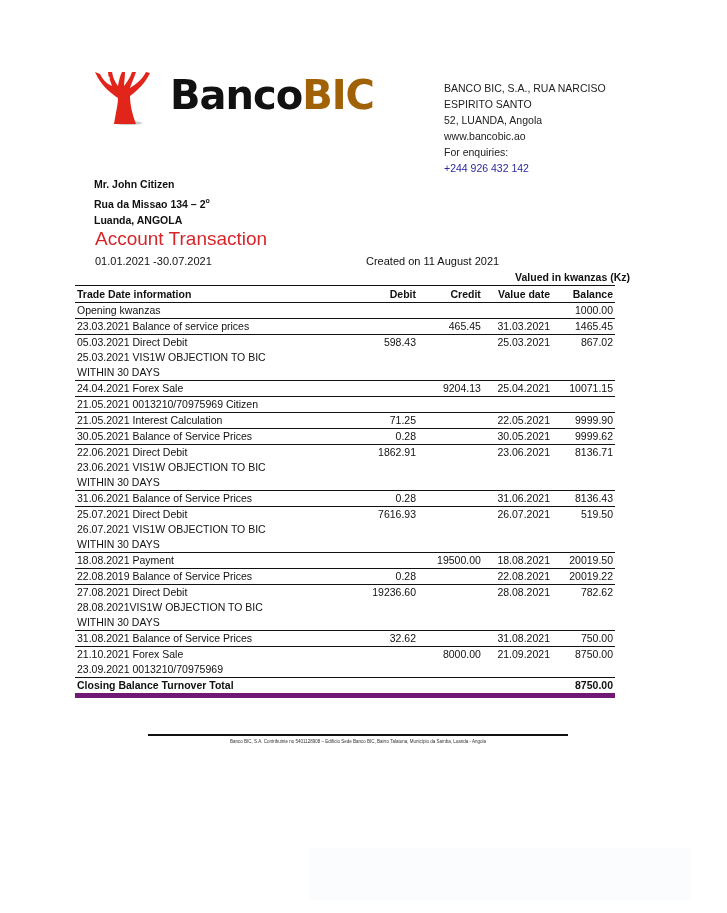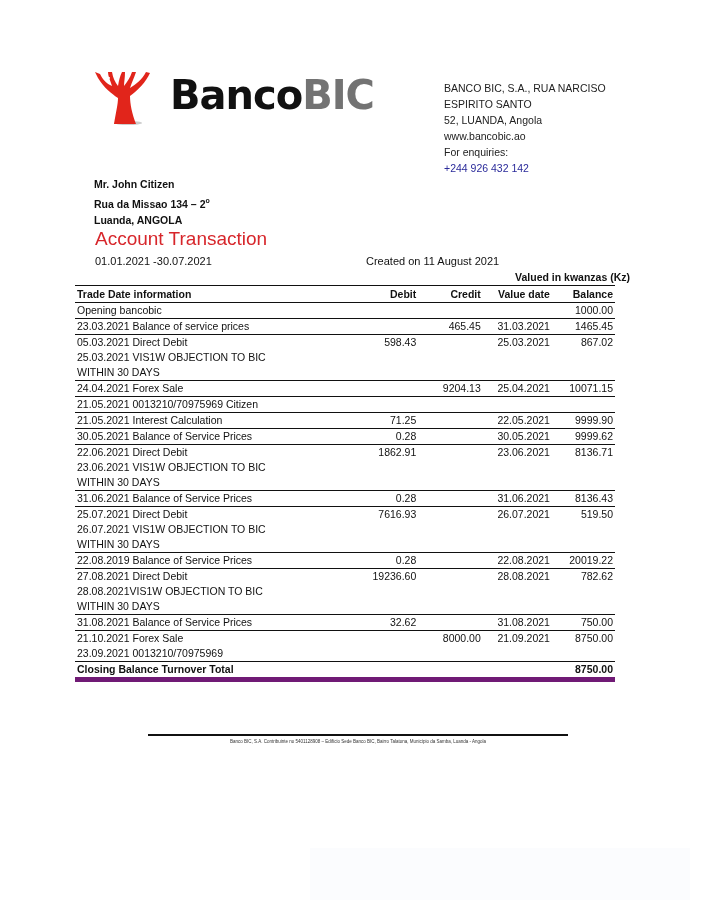--- a/index.html
+++ b/index.html
@@ -3,21 +3,21 @@
 <meta charset="utf-8">
 <style>
   html, body { margin: 0; padding: 0; background: #ffffff; }
   body { width: 727px; height: 913px; position: relative; overflow: hidden;
          font-family: "Liberation Sans", sans-serif; color: #111; }
   .logo { position: absolute; left: 92px; top: 68px; width: 280px; height: 62px; }
   .logo-tree { position: absolute; left: 0; top: 0; width: 60px; height: 58px; }
   .logo-text { position: absolute; left: 78px; top: 4px; font-size: 40px; font-weight: bold; letter-spacing: -1px;
                font-family: "DejaVu Sans", sans-serif; }
   .logo-text .banco { color: #111; }
-  .logo-text .bic { color: #737373; }
+  .logo-text .bic { color: #a16207; }
   .bank-address { position: absolute; left: 444px; top: 80px; font-size: 10.5px; line-height: 16px; color: #222; }
   .bank-address a { color: #2a2a9a; }
   .customer { position: absolute; left: 94px; top: 176px; font-size: 10.5px; line-height: 16.5px; font-weight: bold; color: #111; }
   .customer sup { font-size: 7px; }
   .title { position: absolute; left: 95px; top: 228px; font-size: 19px; color: #d7262b; }
   .period { position: absolute; left: 95px; top: 255px; font-size: 11px; }
   .created { position: absolute; left: 366px; top: 255px; font-size: 11px; }
   .valued { position: absolute; right: 97px; top: 271px; font-size: 10.5px; font-weight: bold; }
   table.tx { position: absolute; left: 75px; top: 285px; width: 540px; border-collapse: collapse; font-size: 10.5px; }
   table.tx th { font-weight: bold; text-align: left; padding: 1px 2px; height: 14px; border-top: 1.5px solid #111; border-bottom: 1.5px solid #111; }
@@ -74,21 +74,21 @@
     <tr>
       <th class="c-desc">Trade Date information</th>
       <th class="c-debit num">Debit</th>
       <th class="c-credit num">Credit</th>
       <th class="c-vdate num">Value date</th>
       <th class="c-bal num">Balance</th>
     </tr>
   </thead>
   <tbody id="tx-body">
       <tr class="sep">
-        <td>Opening bancobic</td>
+        <td>Opening kwanzas</td>
         <td class="num"></td>
         <td class="num"></td>
         <td class="num"></td>
         <td class="num">1000.00</td>
       </tr>
       <tr class="sep">
         <td>23.03.2021 Balance of service prices</td>
         <td class="num"></td>
         <td class="num">465.45</td>
         <td class="num">31.03.2021</td>
@@ -184,20 +184,27 @@
         <td class="num"></td>
         <td class="num"></td>
         <td class="num"></td>
       </tr>
       <tr>
         <td>WITHIN 30 DAYS</td>
         <td class="num"></td>
         <td class="num"></td>
         <td class="num"></td>
         <td class="num"></td>
+      </tr>
+      <tr class="sep">
+        <td>18.08.2021 Payment</td>
+        <td class="num"></td>
+        <td class="num">19500.00</td>
+        <td class="num">18.08.2021</td>
+        <td class="num">20019.50</td>
       </tr>
       <tr class="sep">
         <td>22.08.2019 Balance of Service Prices</td>
         <td class="num">0.28</td>
         <td class="num"></td>
         <td class="num">22.08.2021</td>
         <td class="num">20019.22</td>
       </tr>
       <tr class="sep">
         <td>27.08.2021 Direct Debit</td>

